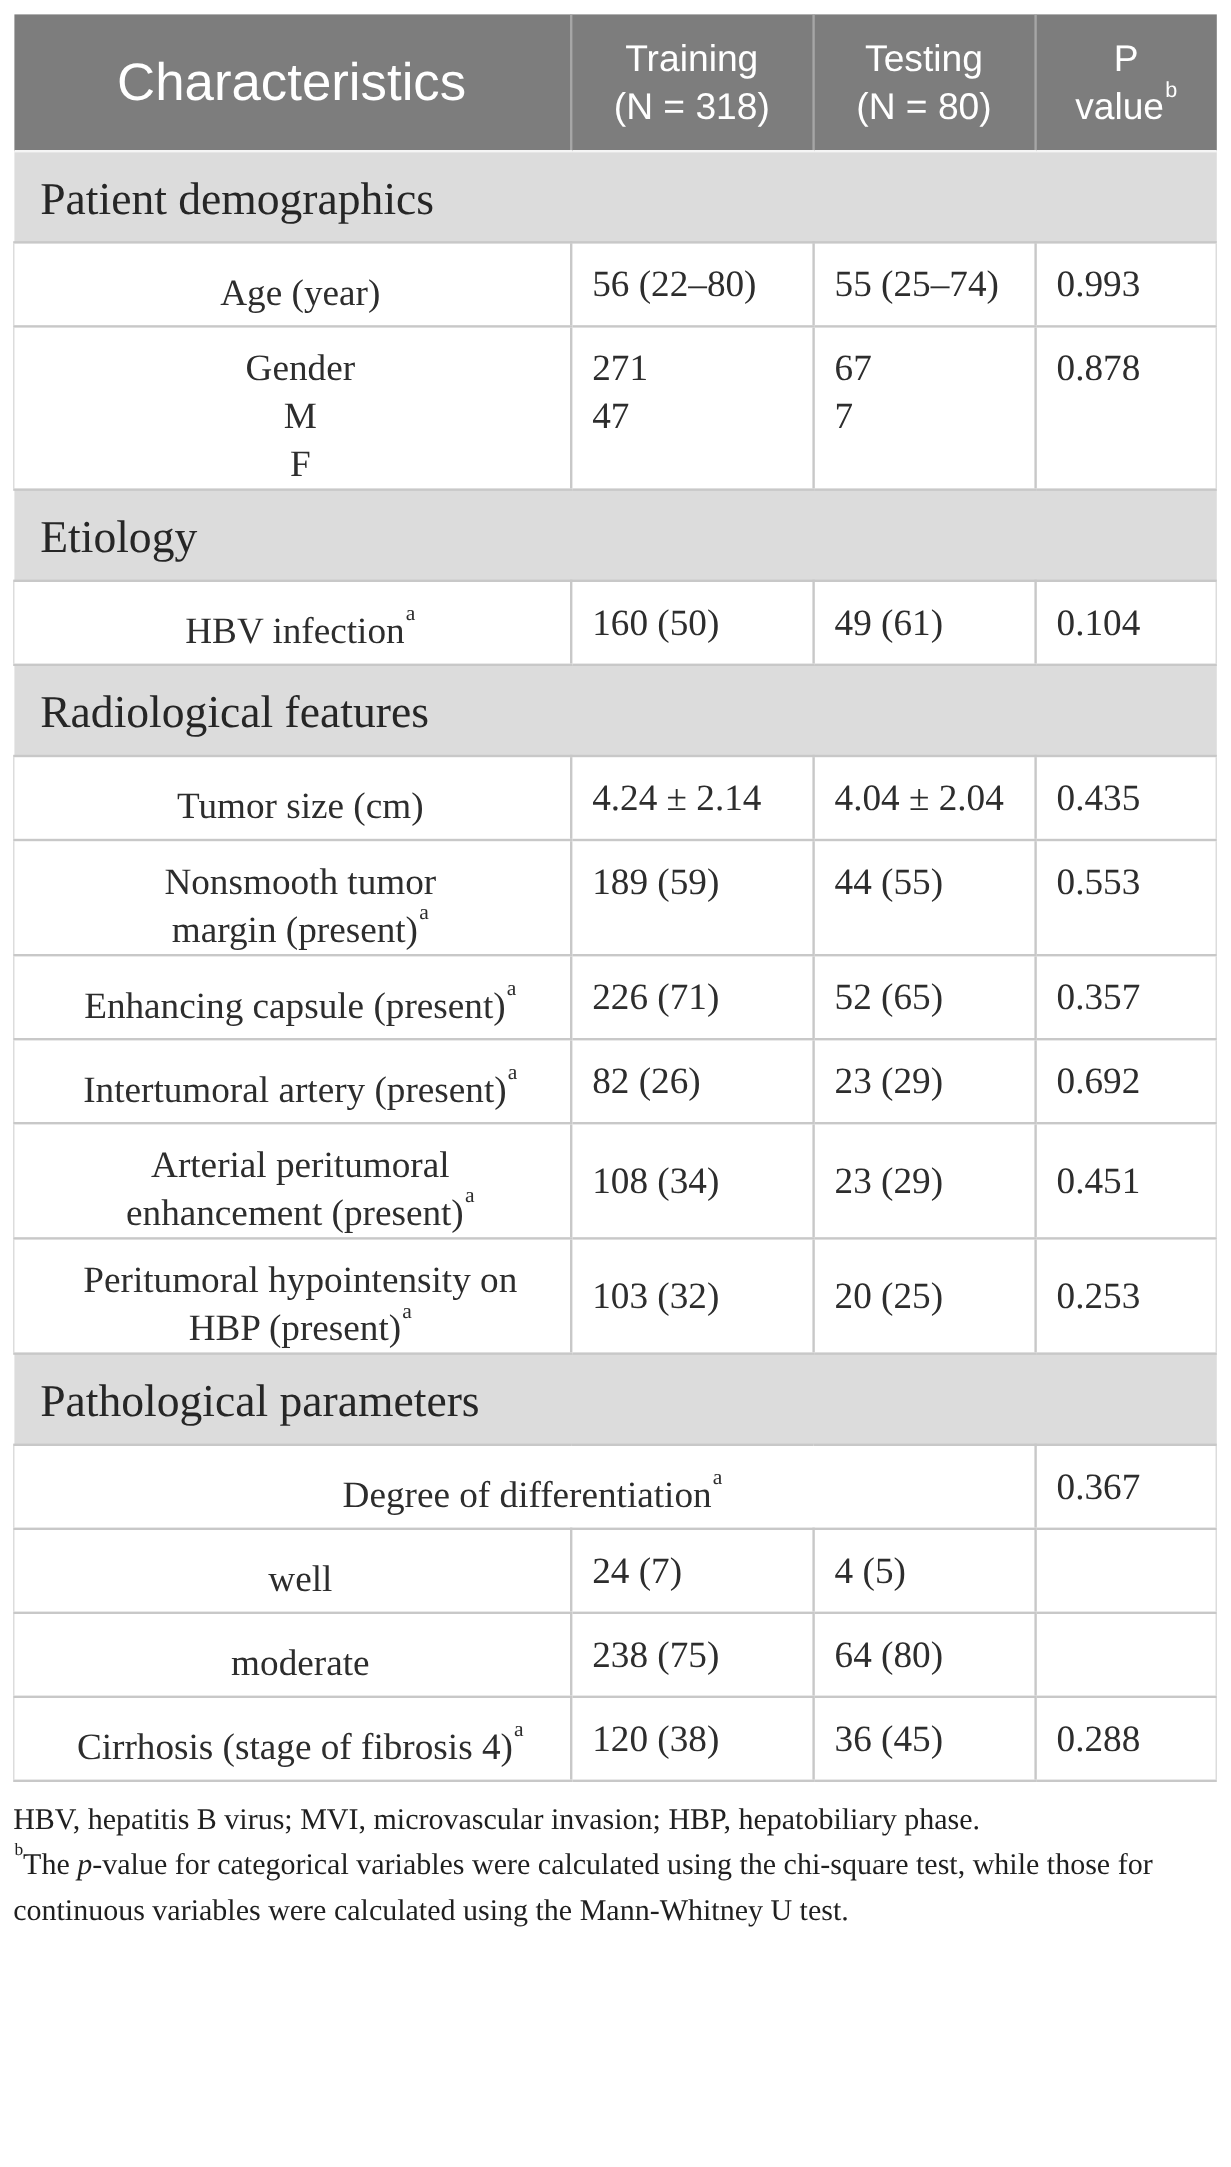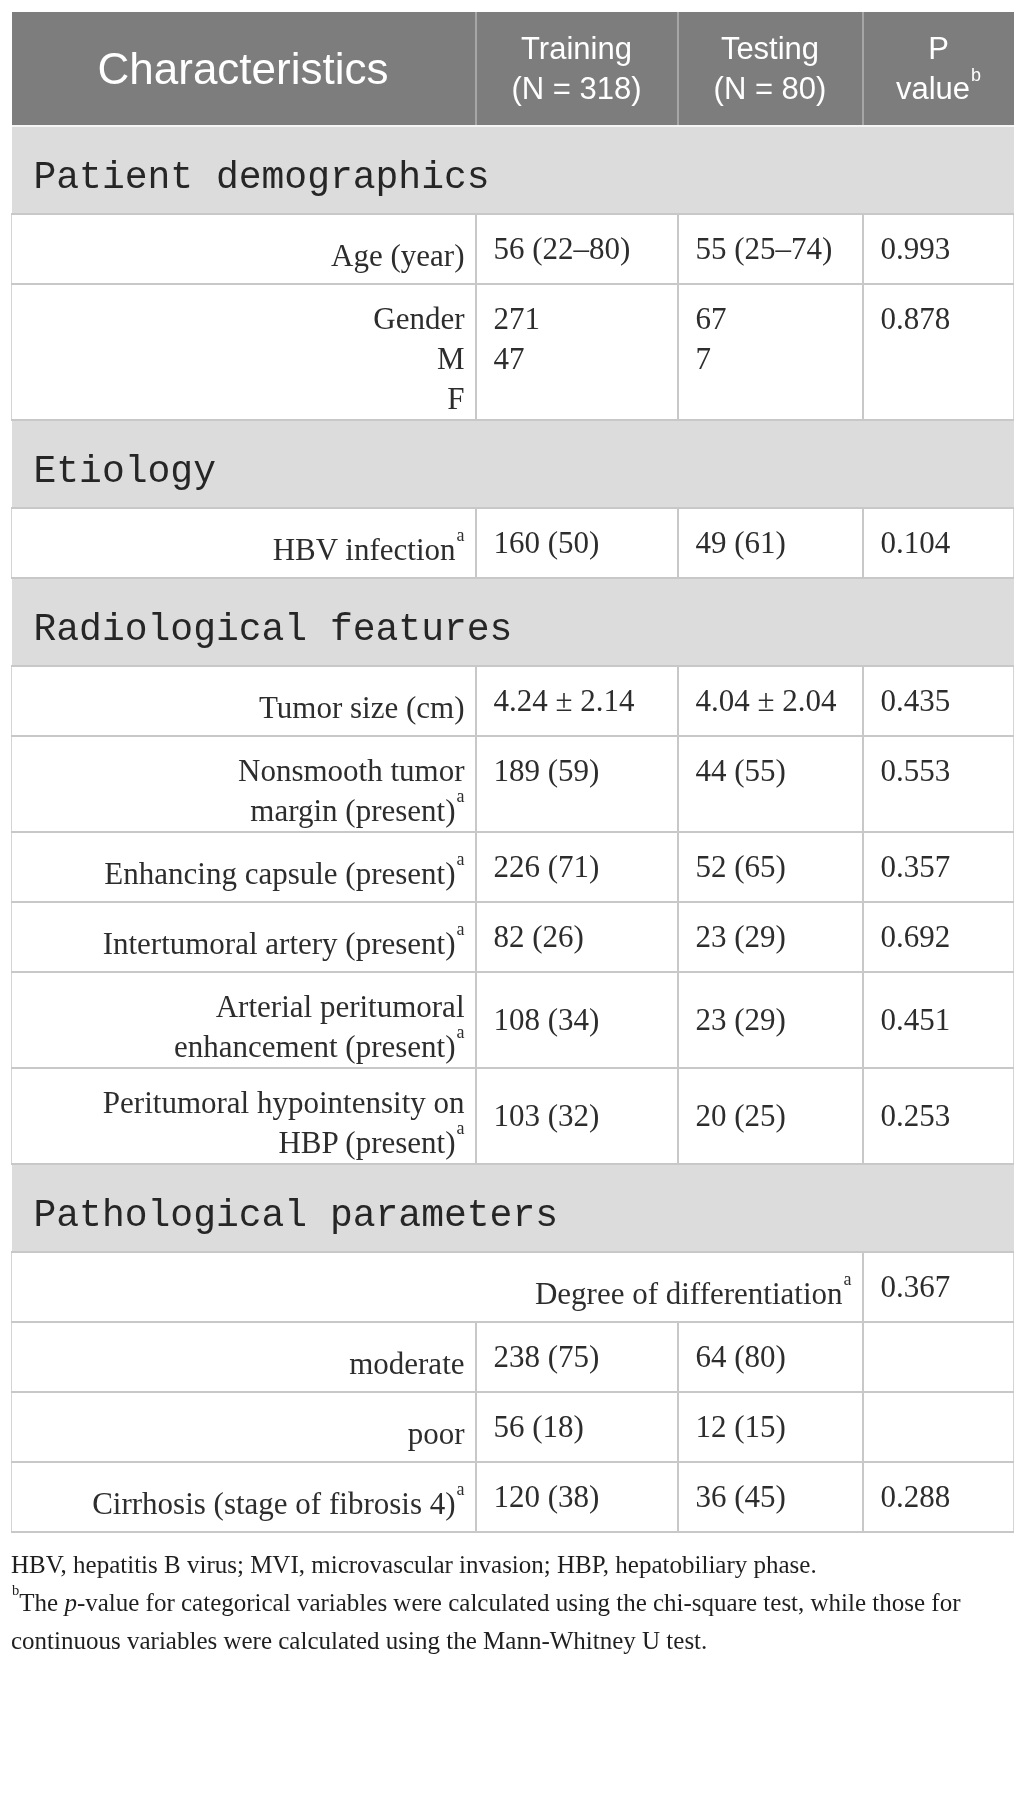--- a/index.html
+++ b/index.html
@@ -46,30 +46,30 @@
     border-top: 2px solid #c8c8c8;
     border-bottom: 2px solid #c8c8c8;
     background: #ffffff;
   }
   tbody td + td { border-left: 2px solid #c8c8c8; margin-left: 12px; }
   tbody tr td:first-child { border-left: 1px solid #d4d4d4; }
   tbody tr td:last-child  { border-right: 1px solid #d4d4d4; }
 
   td.section {
     background: #dcdcdc;
-    font-family: Liberation Mono, monospace;
+    font-family: Liberation Serif, serif;
     font-size: 38px;
     color: #262626;
     height: 70px;
-    padding: 16px 0 0 22px;
+    padding: 4px 0 0 22px;
     border-left: 0 !important;
     border-right: 0 !important;
     vertical-align: middle;
   }
-  td.label { text-align: right; padding: 14px 10px 0 24px; }
+  td.label { text-align: center; padding: 14px 10px 0 24px; }
   td.val   { text-align: left; padding: 14px 8px 14px 17px; }
   td.pcell { text-align: left; padding: 14px 8px 14px 17px; }
   tr.vtop td { vertical-align: top; }
 
   sup.marker {
     font-size: 58%;
     line-height: 0;
     position: relative;
     top: -0.45em;
     margin-left: 1px;
@@ -245,39 +245,39 @@
           <td colspan="4" class="section">Pathological parameters</td>
         </tr>
         <tr>
           <td class="label" colspan="3">
             <div>Degree of differentiation<sup class="marker">a</sup></div>
           </td>
           <td class="pcell">0.367</td>
         </tr>
         <tr>
           <td class="label">
+            <div>well</div>
+          </td>
+          <td class="val">
+            <div>24 (7)</div>
+          </td>
+          <td class="val">
+            <div>4 (5)</div>
+          </td>
+          <td class="pcell"></td>
+        </tr>
+        <tr>
+          <td class="label">
             <div>moderate</div>
           </td>
           <td class="val">
             <div>238 (75)</div>
           </td>
           <td class="val">
             <div>64 (80)</div>
-          </td>
-          <td class="pcell"></td>
-        </tr>
-        <tr>
-          <td class="label">
-            <div>poor</div>
-          </td>
-          <td class="val">
-            <div>56 (18)</div>
-          </td>
-          <td class="val">
-            <div>12 (15)</div>
           </td>
           <td class="pcell"></td>
         </tr>
         <tr>
           <td class="label">
             <div>Cirrhosis (stage of fibrosis 4)<sup class="marker">a</sup></div>
           </td>
           <td class="val">
             <div>120 (38)</div>
           </td>

